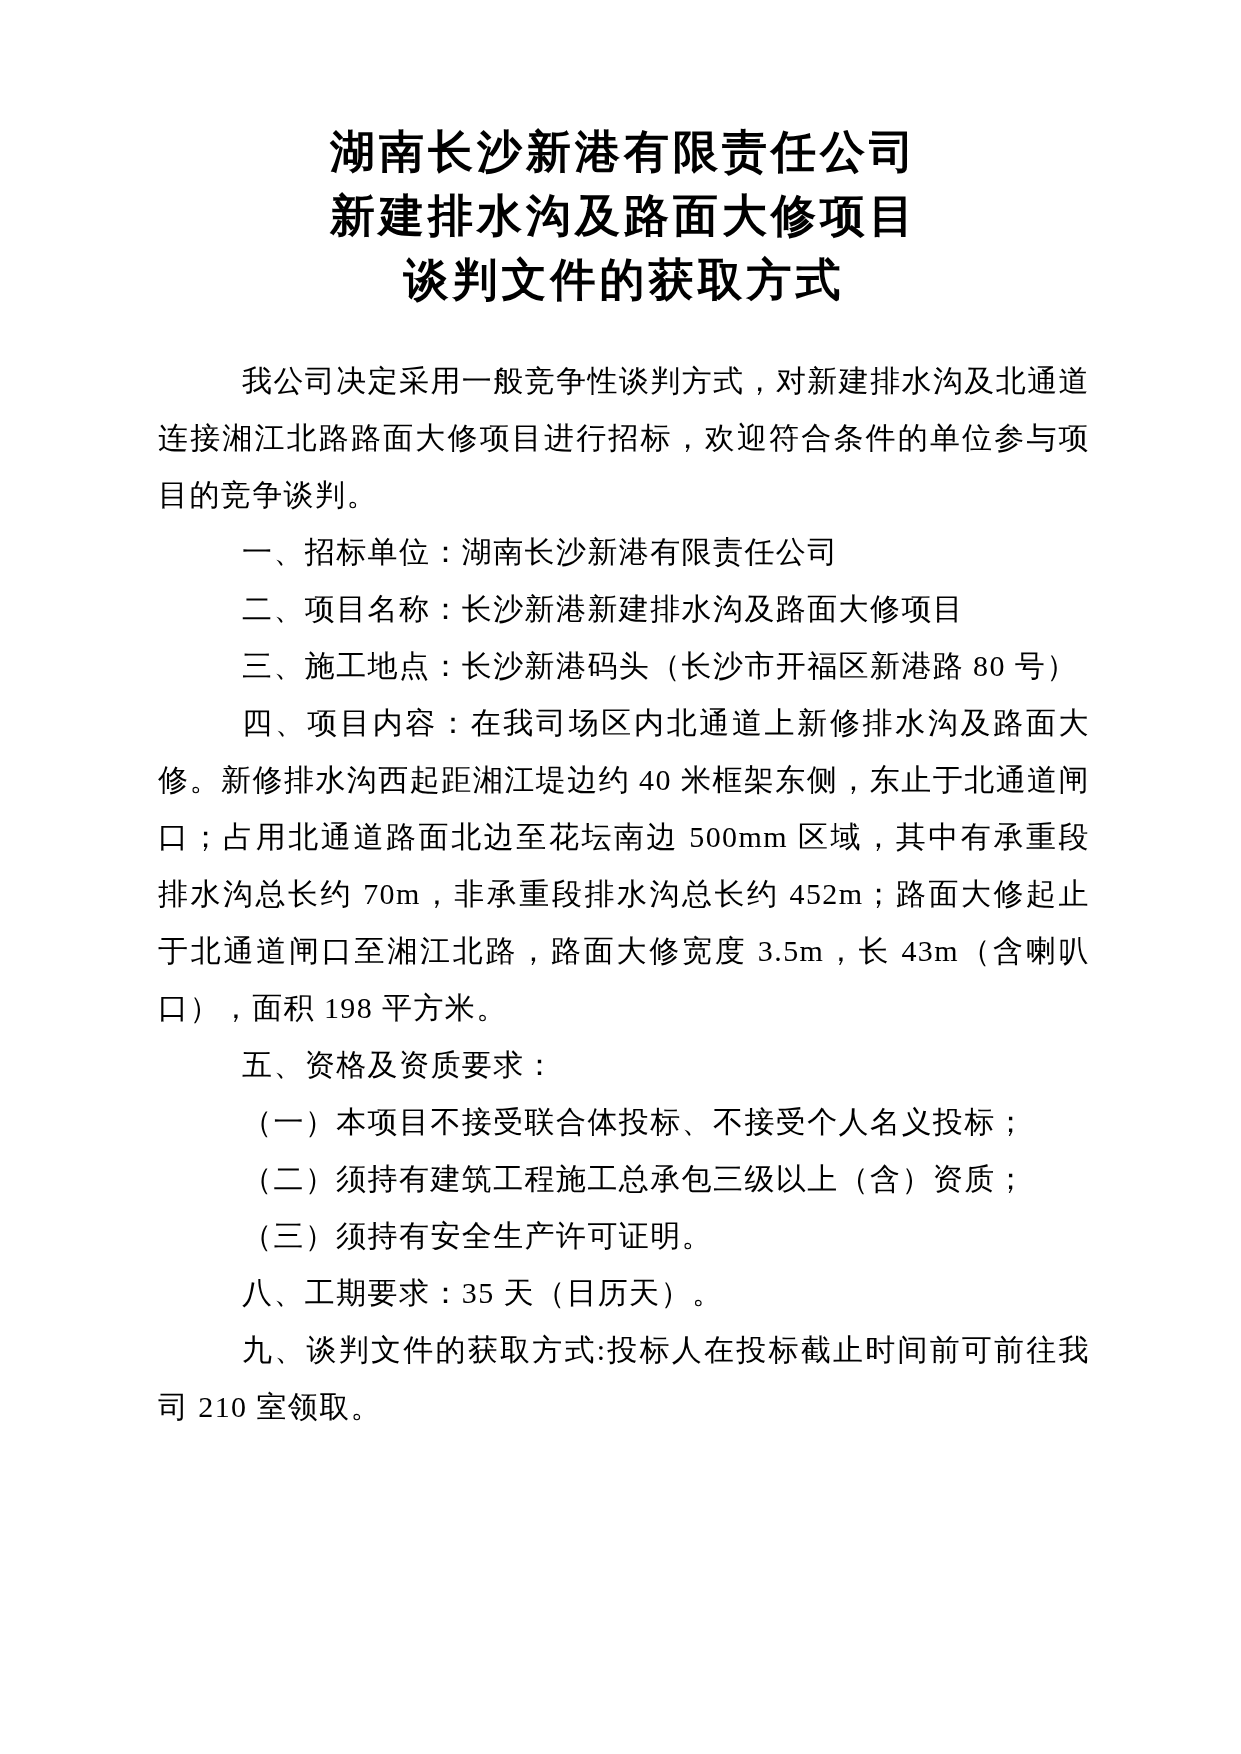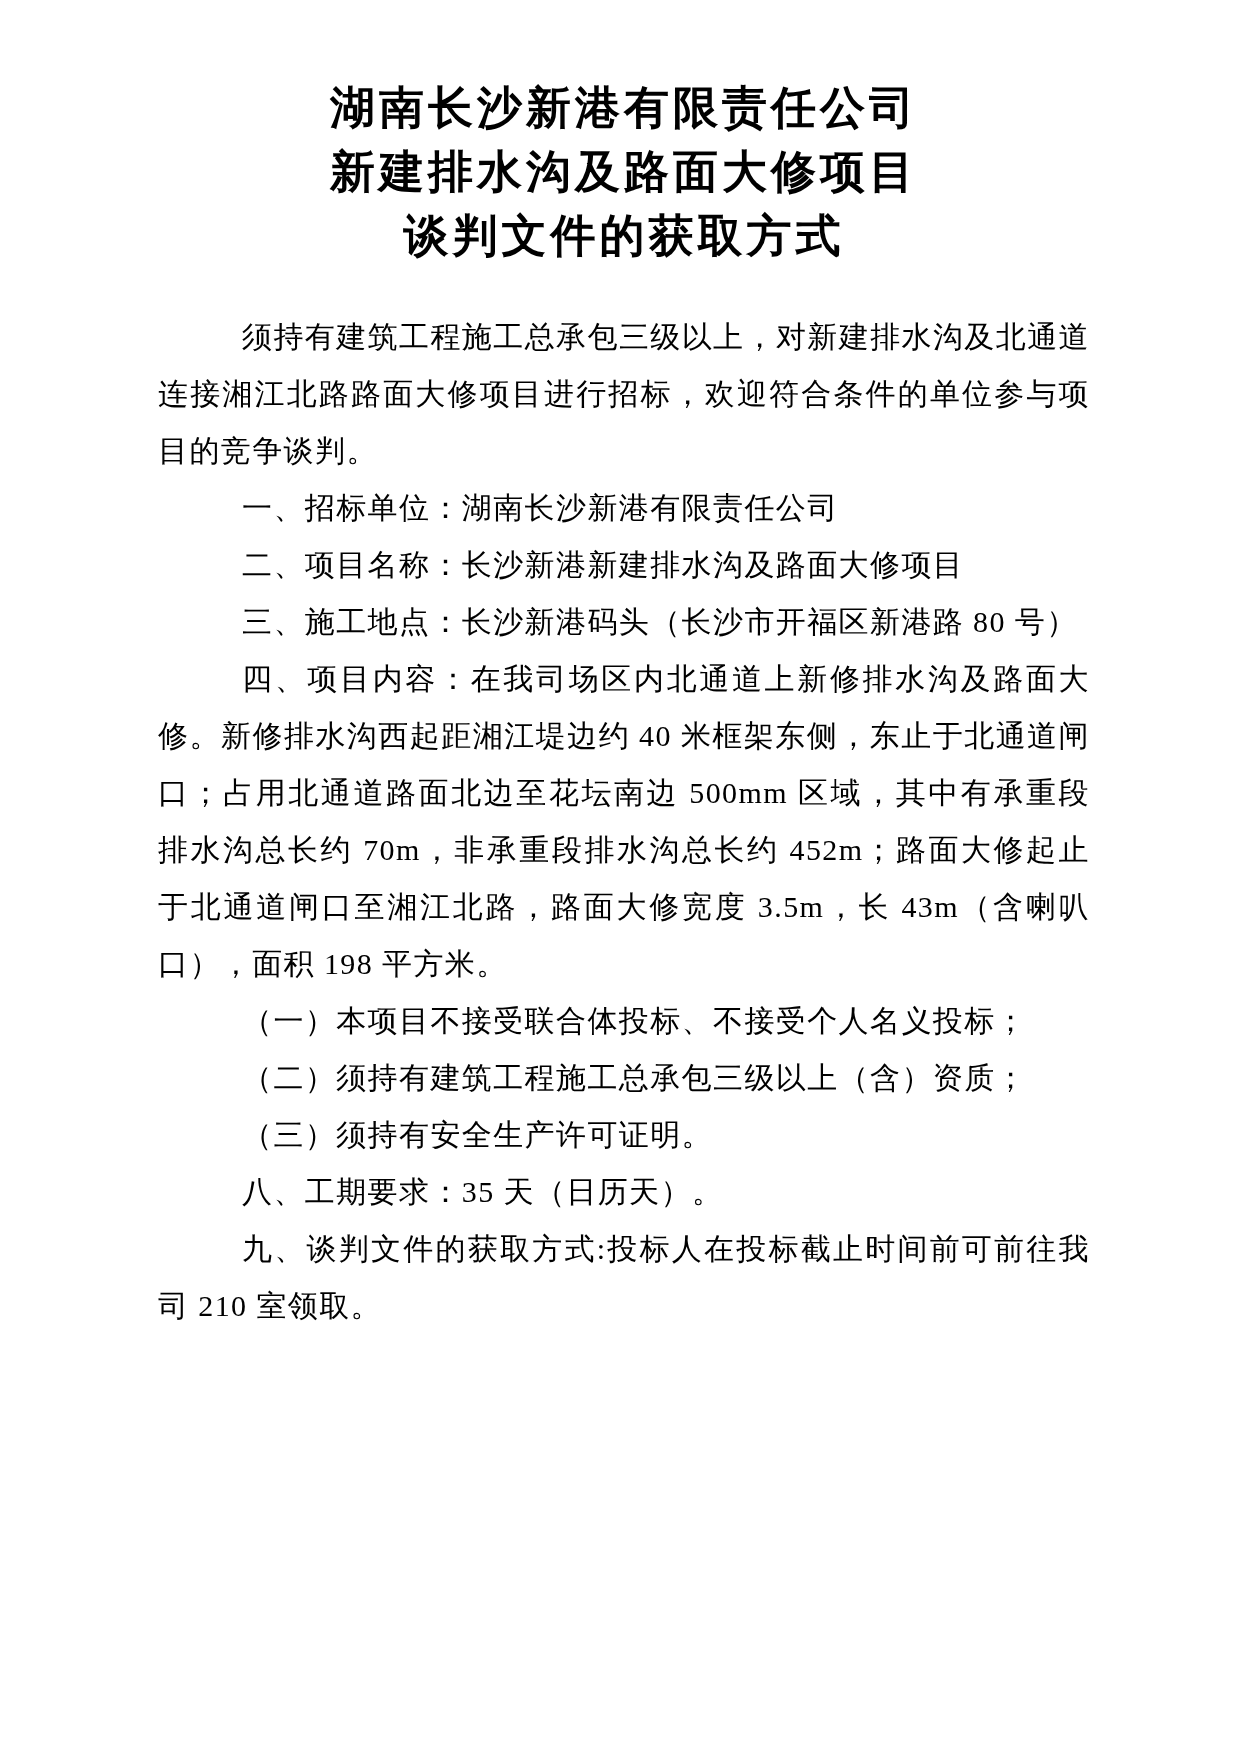--- a/index.html
+++ b/index.html
@@ -10,21 +10,21 @@
   .page {
     position: relative;
     width: 1241px;
     height: 1754px;
     margin: 0 auto;
     background: #ffffff;
     color: #000000;
     font-family: "Liberation Serif", "DejaVu Serif", serif;
     overflow: hidden;
     box-sizing: border-box;
-    padding: 76px 151px 0 158px;
+    padding: 120px 151px 0 158px;
   }
   .title-block {
     text-align: center;
   }
   .title-line {
     font-size: 45px;
     font-weight: bold;
     line-height: 64px;
     letter-spacing: 4px;
     white-space: nowrap;
@@ -48,25 +48,26 @@
 
 <div class="page">
 
   <div class="title-block">
     <div class="title-line">湖南长沙新港有限责任公司</div>
     <div class="title-line">新建排水沟及路面大修项目</div>
     <div class="title-line">谈判文件的获取方式</div>
   </div>
 
   <div class="body-block">
-    <p>须持有建筑工程施工总承包三级以上，对新建排水沟及北通道连接湘江北路路面大修项目进行招标，欢迎符合条件的单位参与项目的竞争谈判。</p>
+    <p>我公司决定采用一般竞争性谈判方式，对新建排水沟及北通道连接湘江北路路面大修项目进行招标，欢迎符合条件的单位参与项目的竞争谈判。</p>
     <p>一、招标单位：湖南长沙新港有限责任公司</p>
     <p>二、项目名称：长沙新港新建排水沟及路面大修项目</p>
     <p>三、施工地点：长沙新港码头（长沙市开福区新港路 80 号）</p>
     <p>四、项目内容：在我司场区内北通道上新修排水沟及路面大修。新修排水沟西起距湘江堤边约 40 米框架东侧，东止于北通道闸口；占用北通道路面北边至花坛南边 500mm 区域，其中有承重段排水沟总长约 70m，非承重段排水沟总长约 452m；路面大修起止于北通道闸口至湘江北路，路面大修宽度 3.5m，长 43m（含喇叭口），面积 198 平方米。</p>
+    <p>五、资格及资质要求：</p>
     <p>（一）本项目不接受联合体投标、不接受个人名义投标；</p>
     <p>（二）须持有建筑工程施工总承包三级以上（含）资质；</p>
     <p>（三）须持有安全生产许可证明。</p>
     <p>八、工期要求：35 天（日历天）。</p>
     <p>九、谈判文件的获取方式:投标人在投标截止时间前可前往我司 210 室领取。</p>
   </div>
 
 </div>
 
 </body></html>

